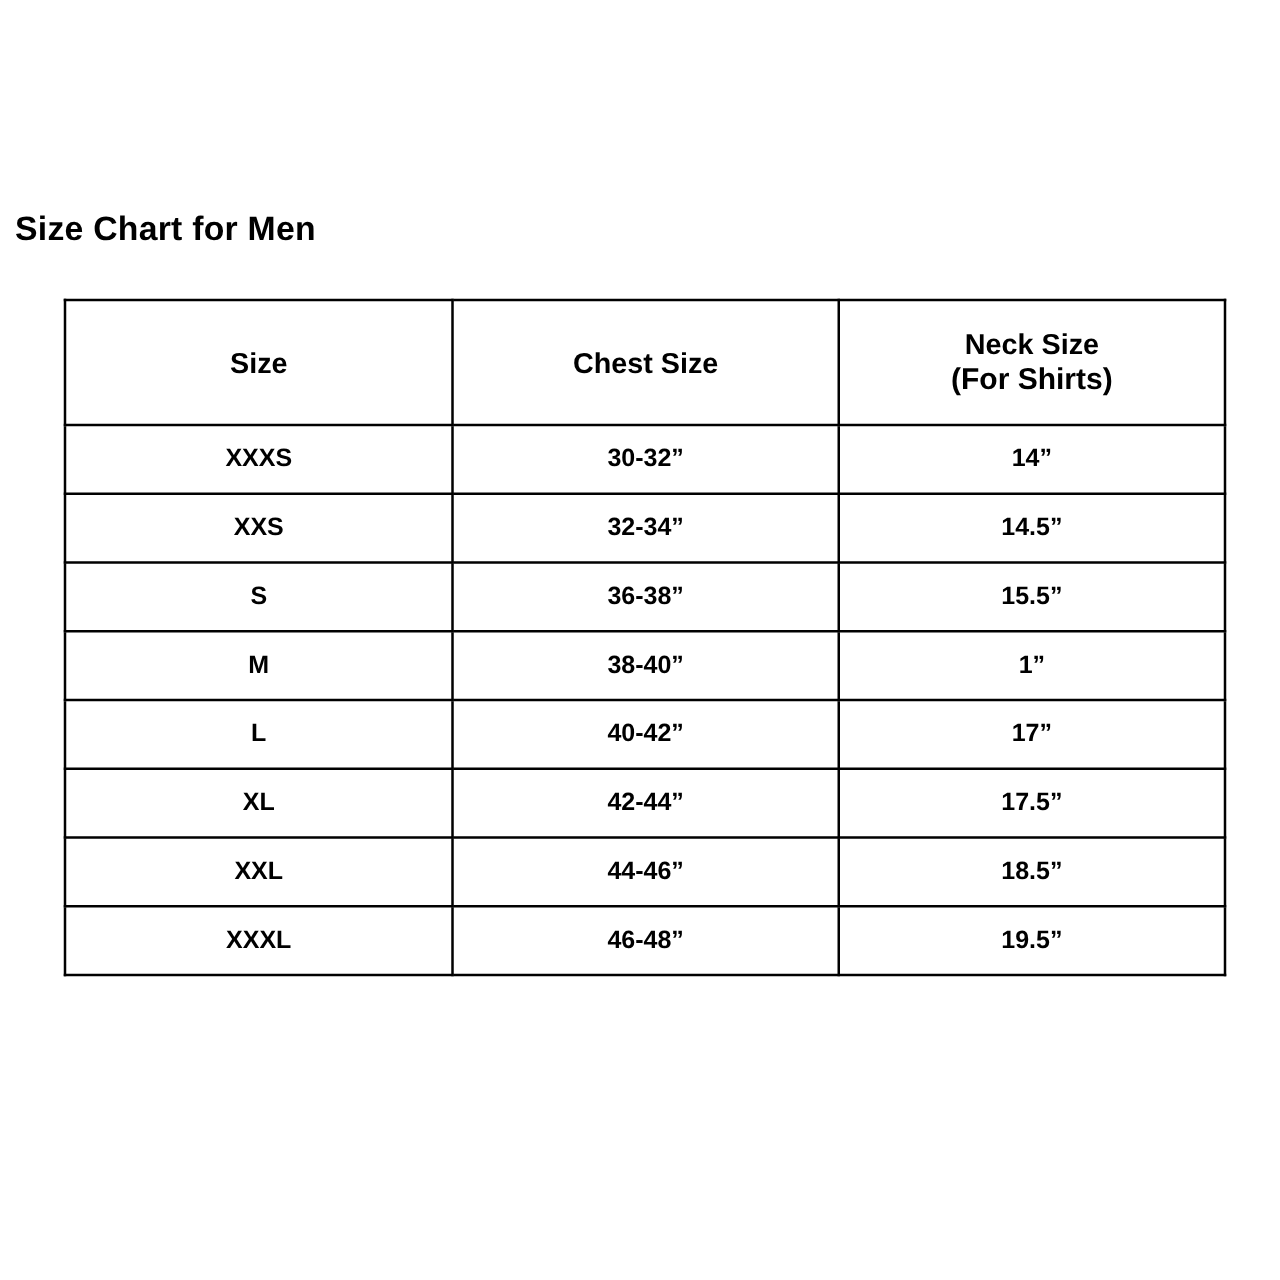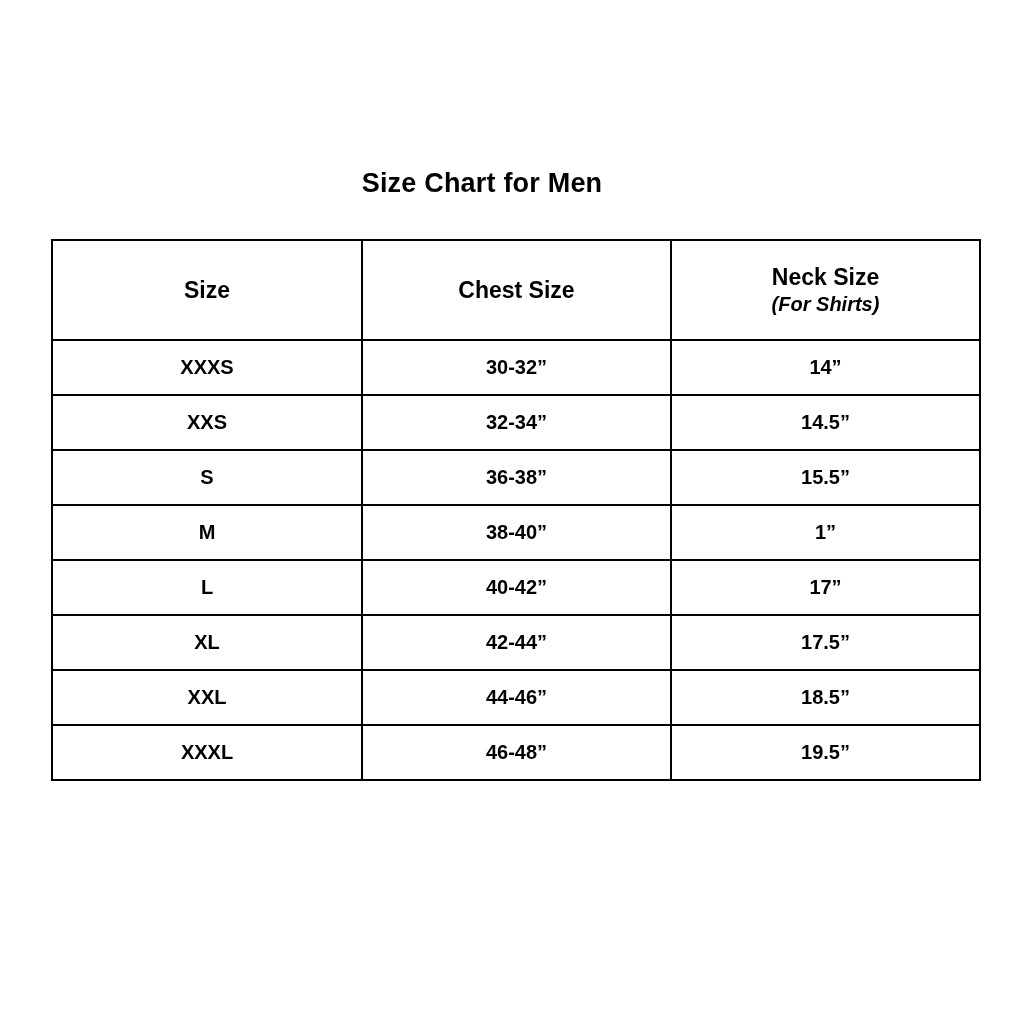--- a/index.html
+++ b/index.html
@@ -18,24 +18,23 @@
   .page {
     position: absolute;
     left: 0;
     top: 0;
     width: 1024px;
     height: 1024px;
     background: #ffffff;
   }
   .chart-title {
     position: absolute;
-    left: 0;
+    left: 12px;
     top: 168px;
     width: 964px;
-    text-align: center;
     font-size: 27px;
     font-weight: bold;
     letter-spacing: 0.2px;
   }
   table.size-table {
     position: absolute;
     left: 51px;
     top: 239px;
     width: 922px;
     border-collapse: collapse;
@@ -57,23 +56,22 @@
   }
   table.size-table tbody td {
     height: 53px;
     font-size: 20px;
   }
   .col-size { width: 308px; border-radius: 17px; }
   .col-chest { width: 307px; }
   .col-neck { width: 307px; }
   .head-sub {
     display: block;
-    font-size: 20px;
+    font-size: 24px;
     font-weight: bold;
-    font-style: italic;
   }
 </style>
 </head>
 <body>
 
 <div class="page">
 
   <div class="chart-title">Size Chart for Men</div>
 
   <table class="size-table">

